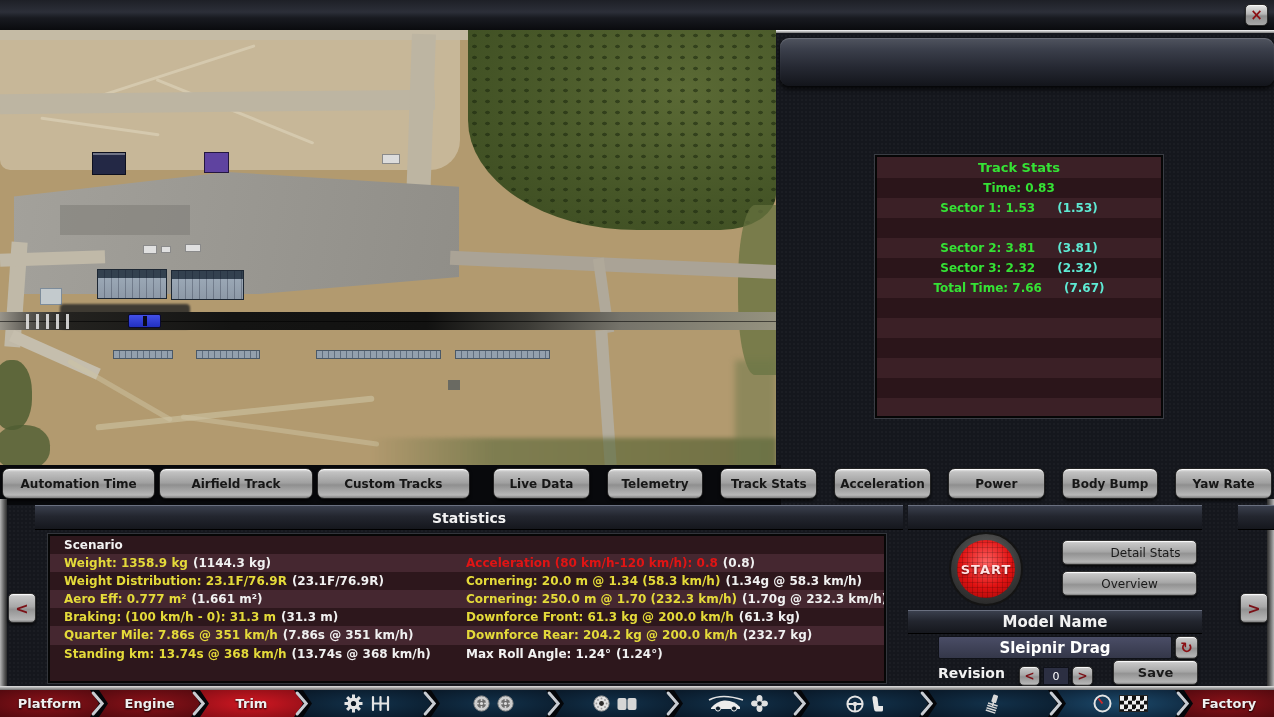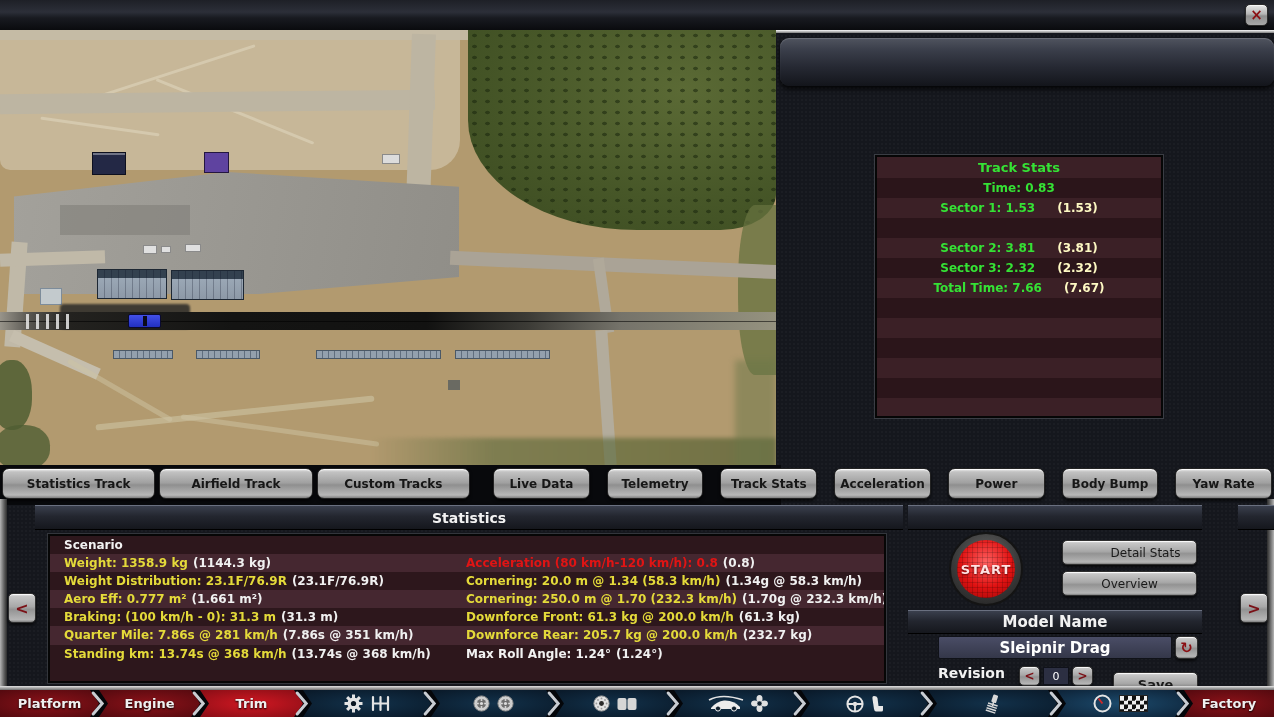--- a/index.html
+++ b/index.html
@@ -71,21 +71,21 @@
     background:linear-gradient(180deg,#50545f 0%,#3a3e4a 25%,#262933 60%,#13151b 100%);
     box-shadow:0 3px 5px rgba(0,0,0,.8), inset 0 1px 1px rgba(255,255,255,.18);}
 
   
   .ts-panel{position:absolute;left:875px;top:155px;width:288px;height:263px;background:#2b151a;
     border:2px solid #060606;box-shadow:0 0 0 1px #3a3d44;overflow:hidden;}
   .ts-title{height:21px;line-height:21px;text-align:center;font-weight:bold;font-size:13px;color:#35e235;}
   .ts-row{height:20px;line-height:20px;text-align:center;font-weight:bold;font-size:12px;white-space:nowrap;}
   .ts-panel > :nth-child(odd){background:#3b2026;}
   .ts-panel > :nth-child(even){background:#2b151a;}
-  .c-green{color:#35e235;} .c-paren{color:#fef9c3;margin-left:22px;}
+  .c-green{color:#35e235;} .c-paren{color:#5eead4;margin-left:22px;}
 
   
   .tab-strip{position:absolute;left:0;top:465px;width:781px;height:40px;background:#08090c;}
   .tabs{position:absolute;top:468px;display:flex;}
   .tabs-left{left:2px;width:468px;gap:4px;}
   .tabs-right{left:493px;width:779px;gap:17px;}
   .tab-btn{flex:1;height:31px;border-radius:7px;border:1px solid #232323;cursor:pointer;
     background:linear-gradient(180deg,#f0f0f0 0%,#c2c2c2 10%,#a0a0a0 48%,#8f8f8f 55%,#b8b8b8 90%,#7d7d7d 100%);
     box-shadow:0 2px 3px rgba(0,0,0,.7), inset 0 1px 0 rgba(255,255,255,.75);
     color:#171717;font-size:12px;font-weight:bold;display:flex;align-items:center;justify-content:center;white-space:nowrap;}
@@ -128,21 +128,21 @@
   .model-bar{position:absolute;left:908px;top:105px;width:294px;height:24px;font-size:15px;}
   .name-input{position:absolute;left:938px;top:131px;width:234px;height:23px;border:1px solid #101218;border-radius:2px;
     background:linear-gradient(180deg,#4a4d66,#343749);color:#fff;font-weight:bold;font-size:15px;text-align:center;
     font-family:"DejaVu Sans",sans-serif;}
   .btn-refresh{position:absolute;left:1175px;top:131px;width:23px;height:23px;font-size:15px;font-weight:bold;color:#8b1014;}
   .rev-label{position:absolute;left:938px;top:160px;color:#f2f2f2;font-weight:bold;font-size:14px;}
   .rev-prev{position:absolute;left:1019px;top:161px;width:21px;height:20px;font-size:12px;font-weight:bold;color:#7a1016;}
   .rev-val{position:absolute;left:1043px;top:162px;width:26px;height:18px;background:#2c2f42;border:1px solid #10121a;
     color:#fff;font-size:11px;display:flex;align-items:center;justify-content:center;}
   .rev-next{position:absolute;left:1072px;top:161px;width:21px;height:20px;font-size:12px;font-weight:bold;color:#7a1016;}
-  .btn-save{position:absolute;left:1113px;top:155px;width:85px;height:25px;font-size:13px;font-weight:bold;margin-top:12px;}
+  .btn-save{position:absolute;left:1113px;top:155px;width:85px;height:25px;font-size:13px;font-weight:bold;}
   .page-arrow{width:28px;height:30px;font-size:16px;font-weight:bold;color:#7a1016;position:absolute;top:88px;}
   .page-prev{left:8px;} .page-next{left:1240px;}
 
   
   .silver-bar{position:absolute;left:0;top:686px;width:1274px;height:4px;background:linear-gradient(180deg,#e2e2e2,#6e6e6e);}
   .bottom-nav{position:absolute;left:0;top:690px;width:1274px;height:27px;background:#04060a;display:flex;}
   .nav-seg{height:27px;display:flex;align-items:center;justify-content:center;gap:7px;cursor:pointer;
     color:#f0f0f0;font-size:13px;font-weight:bold;text-shadow:0 1px 2px #000;
     clip-path:polygon(0 0,calc(100% - 9px) 0,100% 50%,calc(100% - 9px) 100%,0 100%,9px 50%);}
   .nav-seg.first{clip-path:polygon(0 0,calc(100% - 9px) 0,100% 50%,calc(100% - 9px) 100%,0 100%);}
@@ -228,21 +228,21 @@
       <div class="ts-row"></div>
       <div class="ts-row"></div>
       <div class="ts-row"></div>
       <div class="ts-row"></div>
       <div class="ts-row"></div>
       <div class="ts-row"></div>
     </div>
 
   <div class="tab-strip"></div>
   <div class="tabs tabs-left" id="tabs-left">
-      <div class="tab-btn">Statistics Track</div>
+      <div class="tab-btn">Automation Time</div>
       <div class="tab-btn">Airfield Track</div>
       <div class="tab-btn">Custom Tracks</div>
     </div>
   <div class="tabs tabs-right" id="tabs-right">
       <div class="tab-btn">Live Data</div>
       <div class="tab-btn">Telemetry</div>
       <div class="tab-btn">Track Stats</div>
       <div class="tab-btn">Acceleration</div>
       <div class="tab-btn">Power</div>
       <div class="tab-btn">Body Bump</div>
@@ -273,22 +273,22 @@
         </div>
         <div class="stat-row">
           <div class="stat-cell-l"><span class="c-yellow">Aero Eff: 0.777 m²</span><span class="sp">(1.661 m²)</span></div>
           <div class="stat-cell-r"><span class="c-yellow">Cornering: 250.0 m @ 1.70 (232.3 km/h)</span><span class="sp">(1.70g @ 232.3 km/h)</span></div>
         </div>
         <div class="stat-row">
           <div class="stat-cell-l"><span class="c-yellow">Braking: (100 km/h - 0): 31.3 m</span><span class="sp">(31.3 m)</span></div>
           <div class="stat-cell-r"><span class="c-yellow">Downforce Front: 61.3 kg @ 200.0 km/h</span><span class="sp">(61.3 kg)</span></div>
         </div>
         <div class="stat-row">
-          <div class="stat-cell-l"><span class="c-yellow">Quarter Mile: 7.86s @ 281 km/h</span><span class="sp">(7.86s @ 351 km/h)</span></div>
-          <div class="stat-cell-r"><span class="c-yellow">Downforce Rear: 205.7 kg @ 200.0 km/h</span><span class="sp">(232.7 kg)</span></div>
+          <div class="stat-cell-l"><span class="c-yellow">Quarter Mile: 7.86s @ 351 km/h</span><span class="sp">(7.86s @ 351 km/h)</span></div>
+          <div class="stat-cell-r"><span class="c-yellow">Downforce Rear: 204.2 kg @ 200.0 km/h</span><span class="sp">(232.7 kg)</span></div>
         </div>
         <div class="stat-row">
           <div class="stat-cell-l"><span class="c-yellow">Standing km: 13.74s @ 368 km/h</span><span class="sp">(13.74s @ 368 km/h)</span></div>
           <div class="stat-cell-r"><span class="c-white">Max Roll Angle: 1.24°</span><span class="sp">(1.24°)</span></div>
         </div>
       </div>
 
     <div class="start-btn">
       <div class="start-face">START</div>
     </div>

